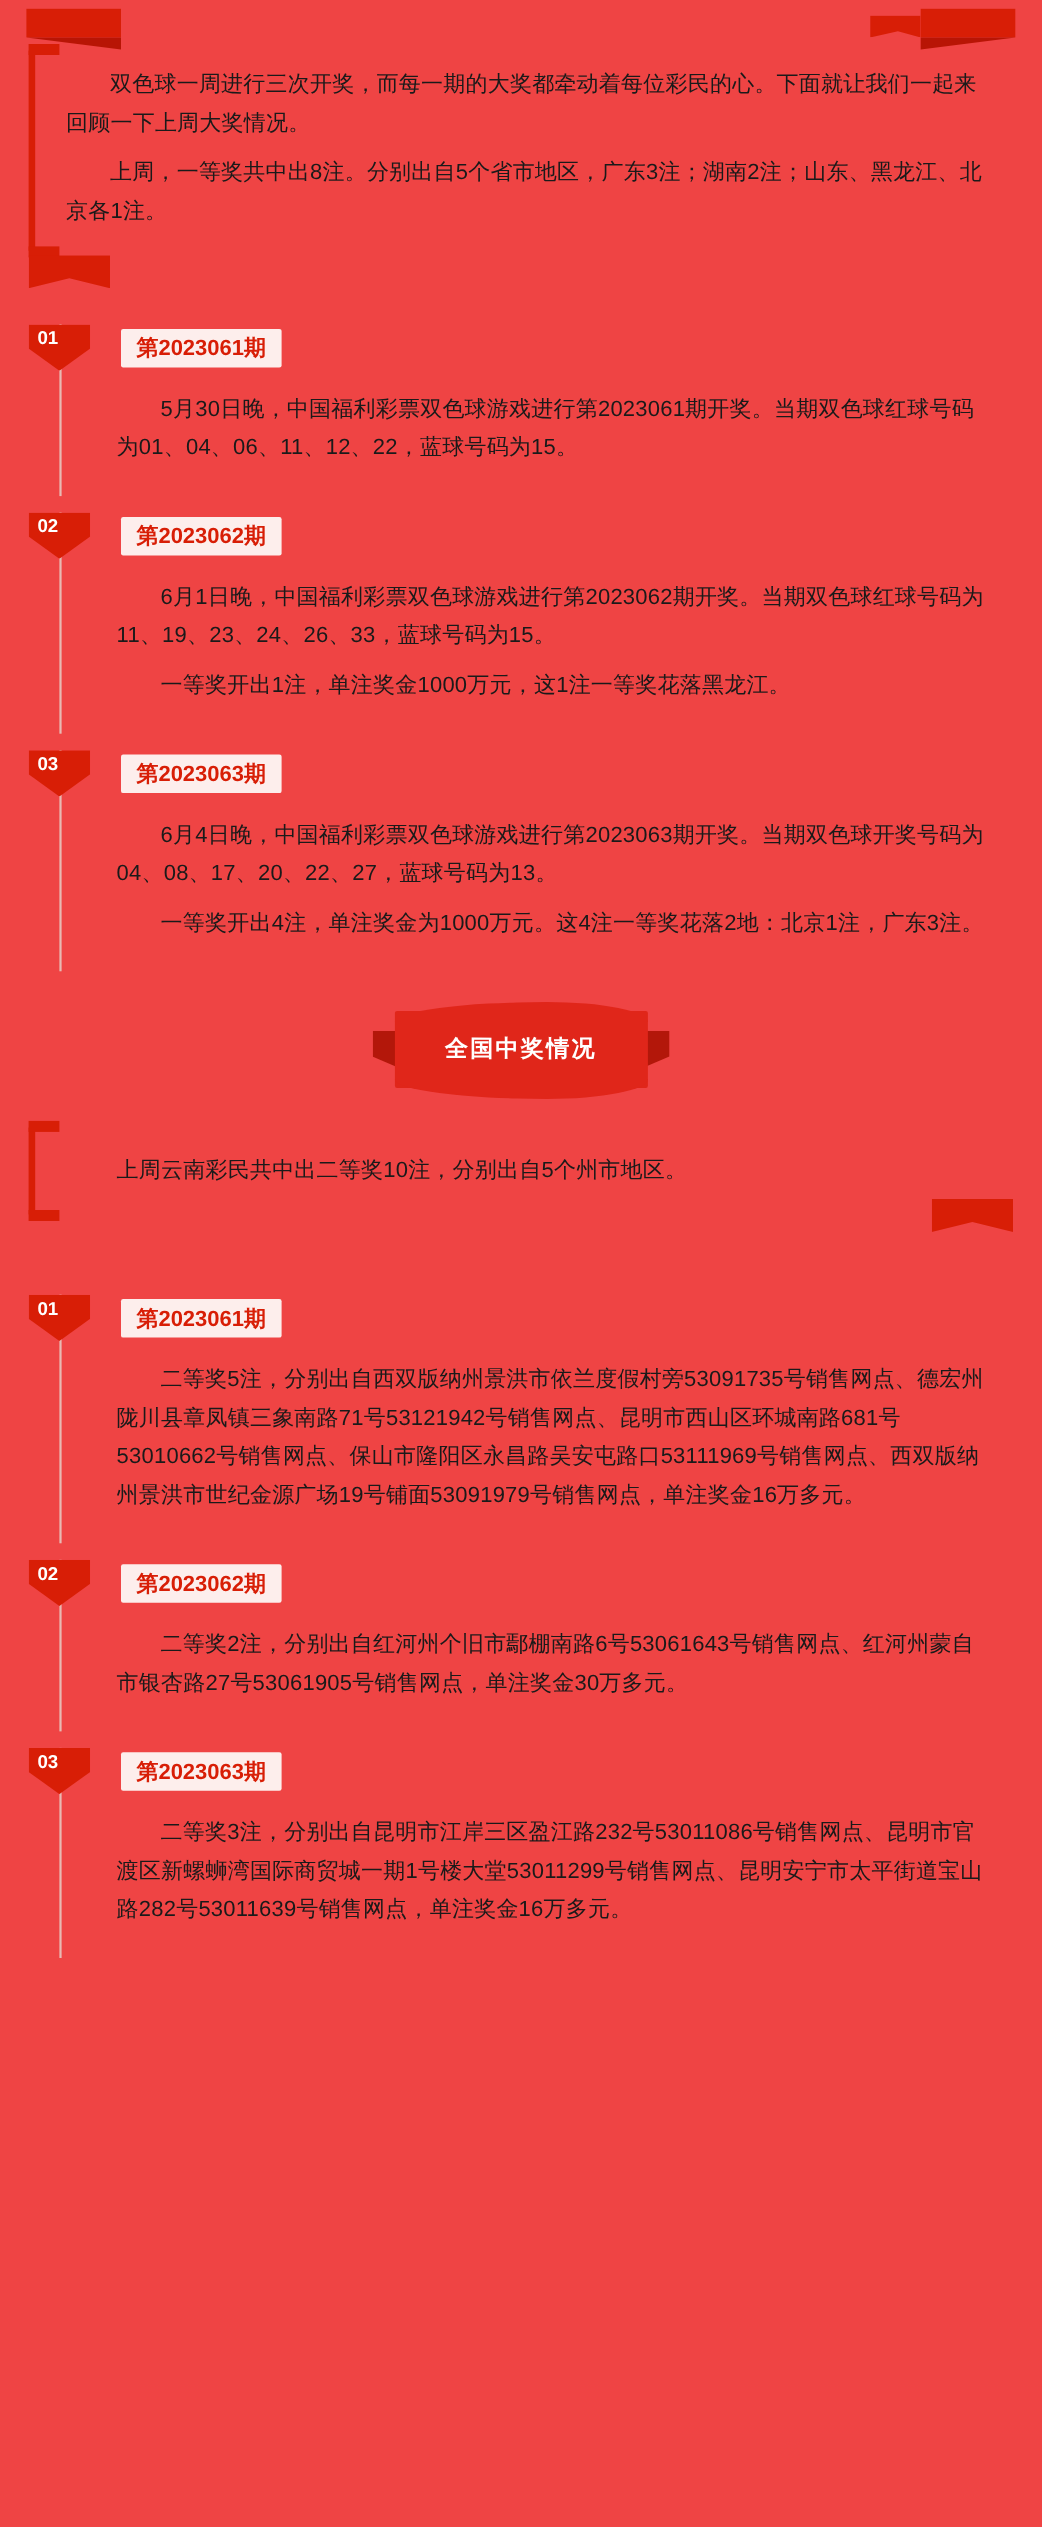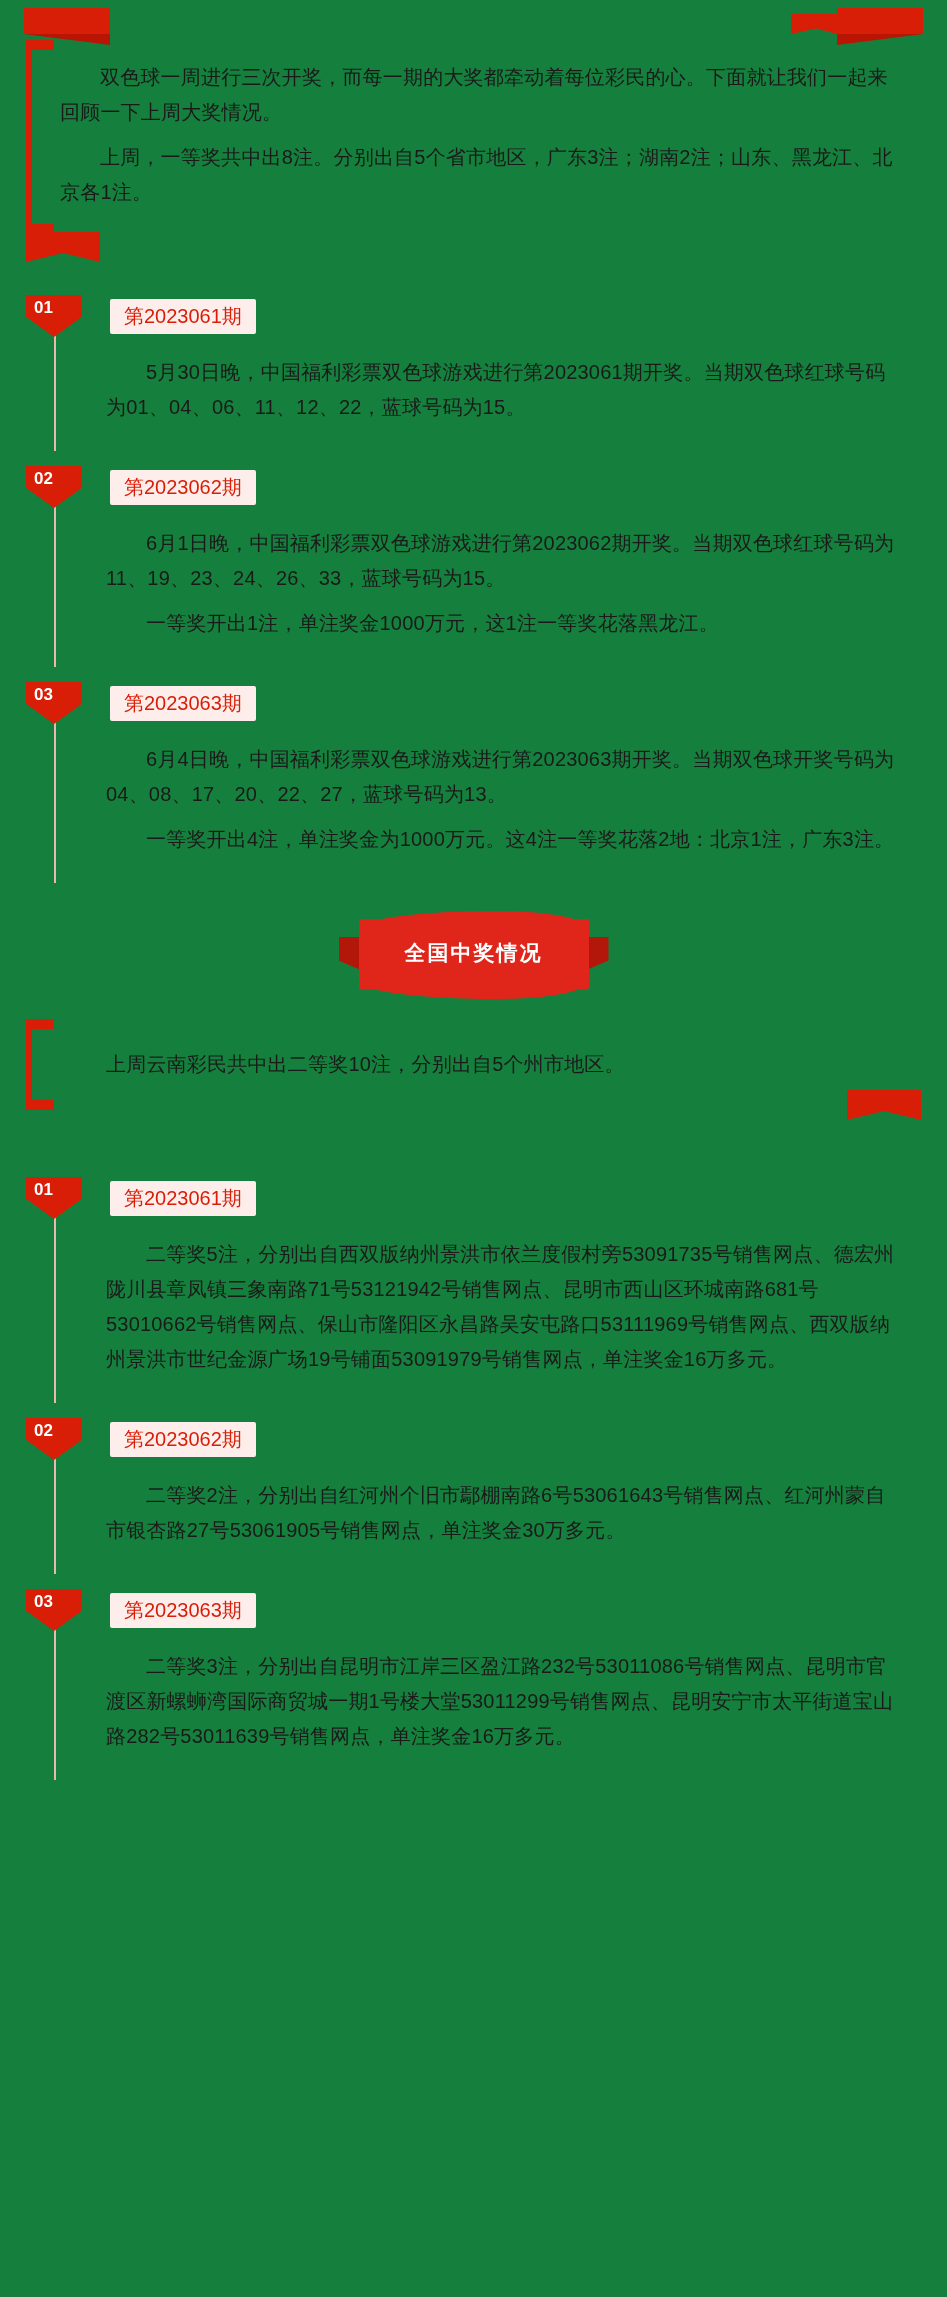--- a/index.html
+++ b/index.html
@@ -7,21 +7,21 @@
     width:947px;
     background:#ffffff;
     font-family:"Liberation Sans","DejaVu Sans",sans-serif;
     color:#222;
     -webkit-font-smoothing:antialiased;
   }
   .page{
     position:relative;
     width:947px;
     min-height:2297px;
-    background:#15803d;
+    background:#ef4444;
     overflow:hidden;
   }
 
   
   .top-ribbon{
     position:relative;
     height:46px;
     width:947px;
   }
   .top-ribbon .left-block{
@@ -128,21 +128,21 @@
   }
   .num-badge{
     position:absolute;left:-34px;top:0;width:56px;height:42px;
     background:#d81e06;color:#fff;
     font-size:17px;font-weight:bold;
     clip-path:polygon(0 0,100% 0,100% 52%,50% 100%,0 52%);
     padding-left:8px;box-sizing:border-box;line-height:26px;
   }
   .entry-title{
     position:absolute;left:50px;top:4px;
-    font-size:20px;font-weight:normal;color:#d81e06;
+    font-size:20px;font-weight:bold;color:#d81e06;
     background:#fdeeec;
     padding:4px 14px;
     border-radius:2px;
   }
   .entry-body{
     padding:8px 26px 26px 46px;
   }
 
   
   .yn-intro{

